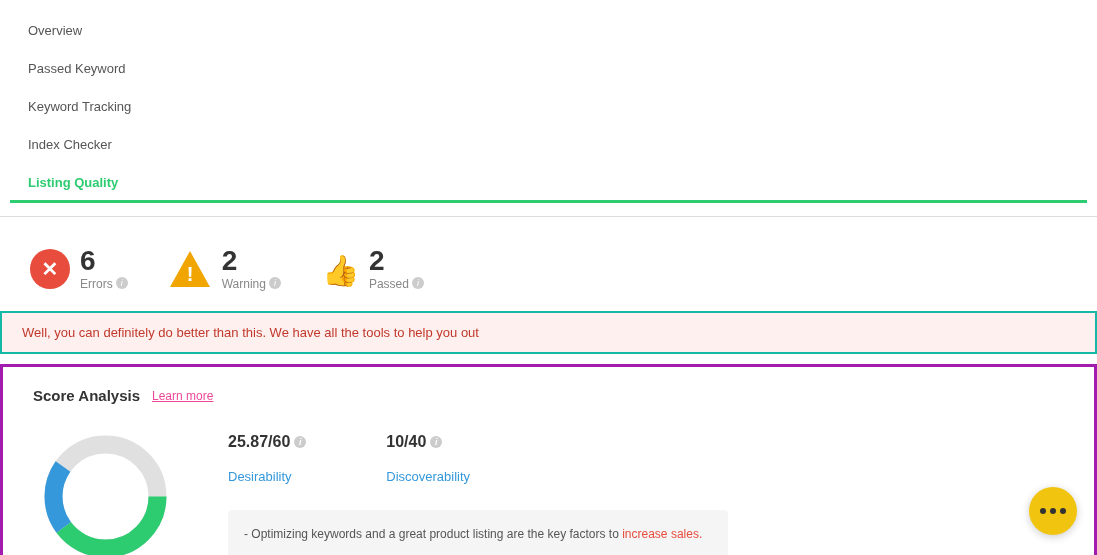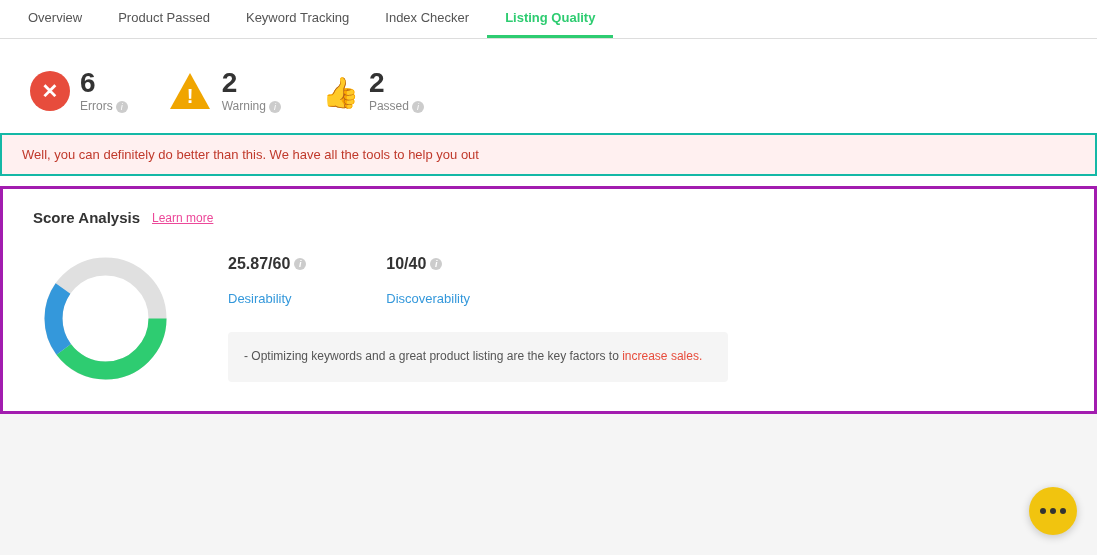--- a/index.html
+++ b/index.html
@@ -3,21 +3,22 @@
   <meta charset="utf-8">
   <style>
     * { box-sizing: border-box; margin: 0; padding: 0; }
     body { font-family: Arial, sans-serif; background: #f5f5f5; font-size: 13px; color: #333; width: 1097px; min-height: 555px; overflow: hidden; }
 
     
     .nav-bar {
       display: flex;
       background: #fff;
       border-bottom: 1px solid #ddd;
-      padding: 0 10px;
+      padding: 13px 10px;
+      flex-direction: column;
     }
     .nav-item {
       padding: 10px 18px;
       cursor: pointer;
       color: #555;
       font-size: 13px;
       white-space: nowrap;
       border-bottom: 3px solid transparent;
     }
     .nav-item.active {
@@ -77,21 +78,21 @@
       font-size: 28px;
       font-weight: bold;
       color: #333;
       line-height: 1;
     }
     .stat-label {
       font-size: 12px;
       color: #888;
       margin-top: 2px;
       display: flex;
-      align-items: flex-end;
+      align-items: flex-start;
       gap: 3px;
     }
     .info-icon {
       display: inline-flex;
       align-items: center;
       justify-content: center;
       width: 12px;
       height: 12px;
       border-radius: 50%;
       background: #ccc;
@@ -250,21 +251,21 @@
     }
 
     svg.donut { display: block; }
     svg.gauge-svg { display: block; }
   </style>
 </head>
 <body>
 
 <nav class="nav-bar">
 <div class="nav-item">Overview</div>
-    <div class="nav-item">Product Passed</div>
+    <div class="nav-item">Passed Keyword</div>
     <div class="nav-item">Keyword Tracking</div>
     <div class="nav-item">Index Checker</div>
     <div class="nav-item active">Listing Quality</div>
   </nav>
 
 <div class="main-content">
 
   <div class="stats-row">
 
     <div class="stat-item">

